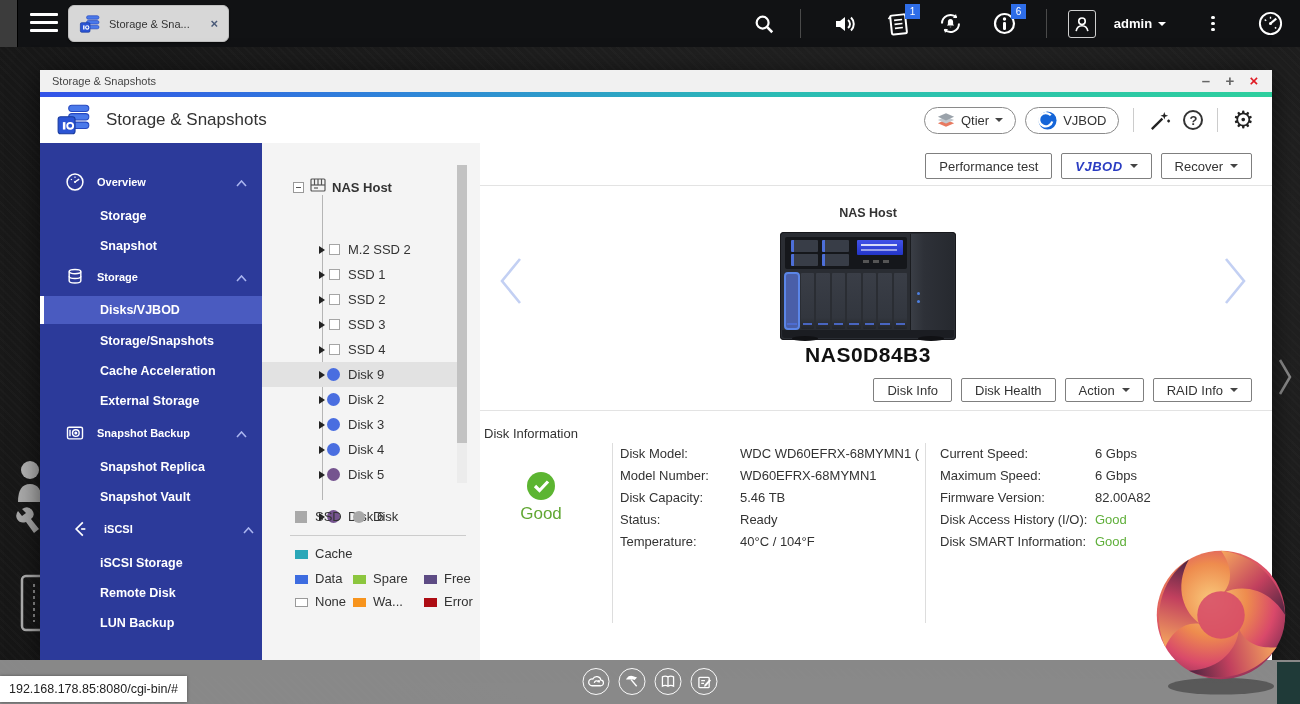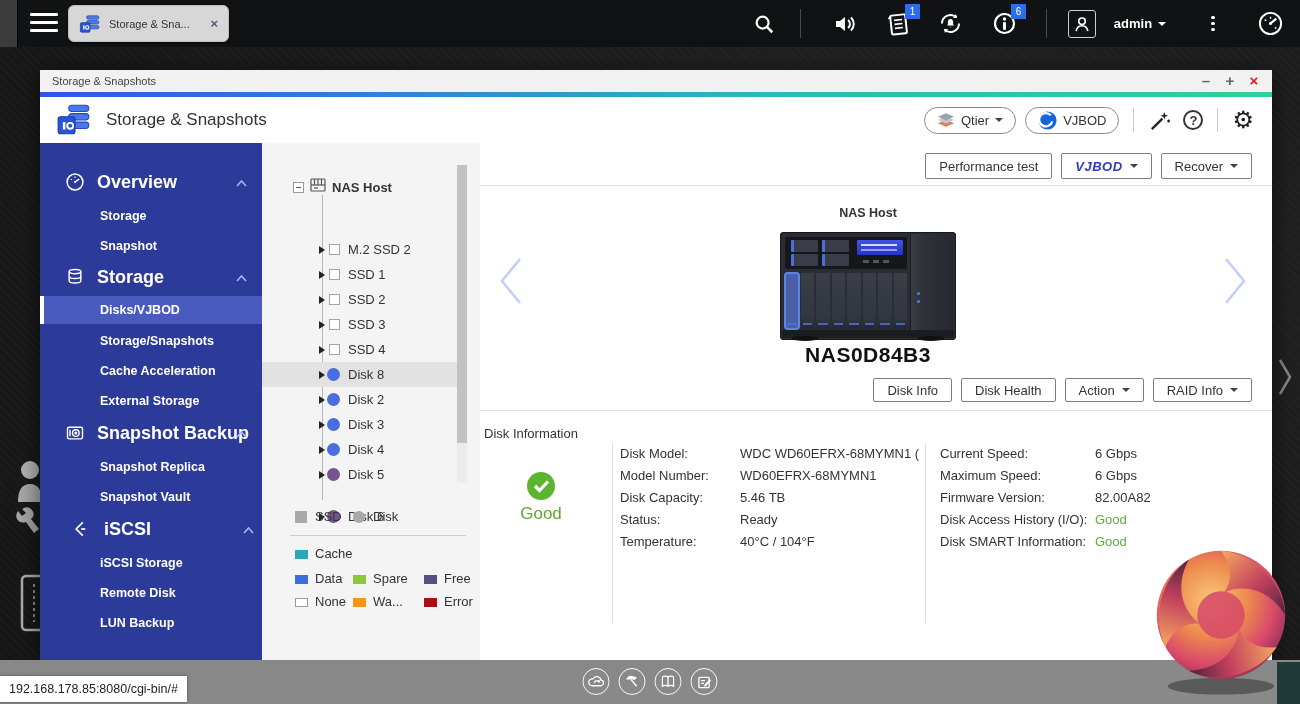--- a/index.html
+++ b/index.html
@@ -46,21 +46,21 @@
   .hdr-divider { width:1px; height:24px; background:#ccc; }
   .hdr-icon { color:#333; display:flex; align-items:center; justify-content:center; cursor:pointer; }
   .circle-glyph { width:20px; height:20px; border:2px solid #333; border-radius:50%; display:flex; align-items:center; justify-content:center; font-size:13px; font-weight:bold; color:#333; }
   .icon-help::after { content:"?"; }
   .gear-glyph::after { content:"⚙"; font-size:24px; color:#222; line-height:1; }
 
   
   #sidebar { position:absolute; left:0; top:73px; width:222px; height:517px; background:#2c3a9a; }
   .sb-row { position:absolute; left:0; width:222px; height:28px; display:flex; align-items:center; color:#fff; cursor:pointer; }
   .sb-group .sb-icon { position:absolute; left:24px; width:22px; display:flex; justify-content:center; color:#fff; }
-  .sb-group .sb-label { position:absolute; left:57px; font-size:18px; font-weight:bold; }
+  .sb-group .sb-label { position:absolute; left:57px; font-size:11px; font-weight:bold; }
   .sb-chevron { position:absolute; left:196px; }
   .sb-sub .sb-label { position:absolute; left:60px; font-size:12.5px; font-weight:bold; }
   .sb-sub.selected { background:#4a5bc0; }
   .sb-sub.selected::before { content:""; position:absolute; left:0; top:0; width:4px; height:100%; background:#fff; }
 
   
   #tree { position:absolute; left:222px; top:73px; width:218px; height:517px; background:#f4f4f4; }
   .tree-connector { position:absolute; left:60px; top:52px; width:1px; height:305px; background:#b5b5b5; }
   .tree-root { position:absolute; left:0; top:32px; width:218px; height:24px; display:flex; align-items:center; }
   .expander { position:absolute; left:31px; width:11px; height:11px; background:#fff; border:1px solid #999; }
@@ -445,21 +445,21 @@
         <span class="tn-label">SSD 3</span>
       </div>
     <div class="tree-node" style="top:194px;">
         <span class="tn-arrow"></span>
         <span class="tn-square"></span>
         <span class="tn-label">SSD 4</span>
       </div>
     <div class="tree-node selected" style="top:219px;">
         <span class="tn-arrow"></span>
         <span class="tn-dot dot-data"></span>
-        <span class="tn-label">Disk 8</span>
+        <span class="tn-label">Disk 9</span>
       </div>
     <div class="tree-node" style="top:244px;">
         <span class="tn-arrow"></span>
         <span class="tn-dot dot-data"></span>
         <span class="tn-label">Disk 2</span>
       </div>
     <div class="tree-node" style="top:269px;">
         <span class="tn-arrow"></span>
         <span class="tn-dot dot-data"></span>
         <span class="tn-label">Disk 3</span>

